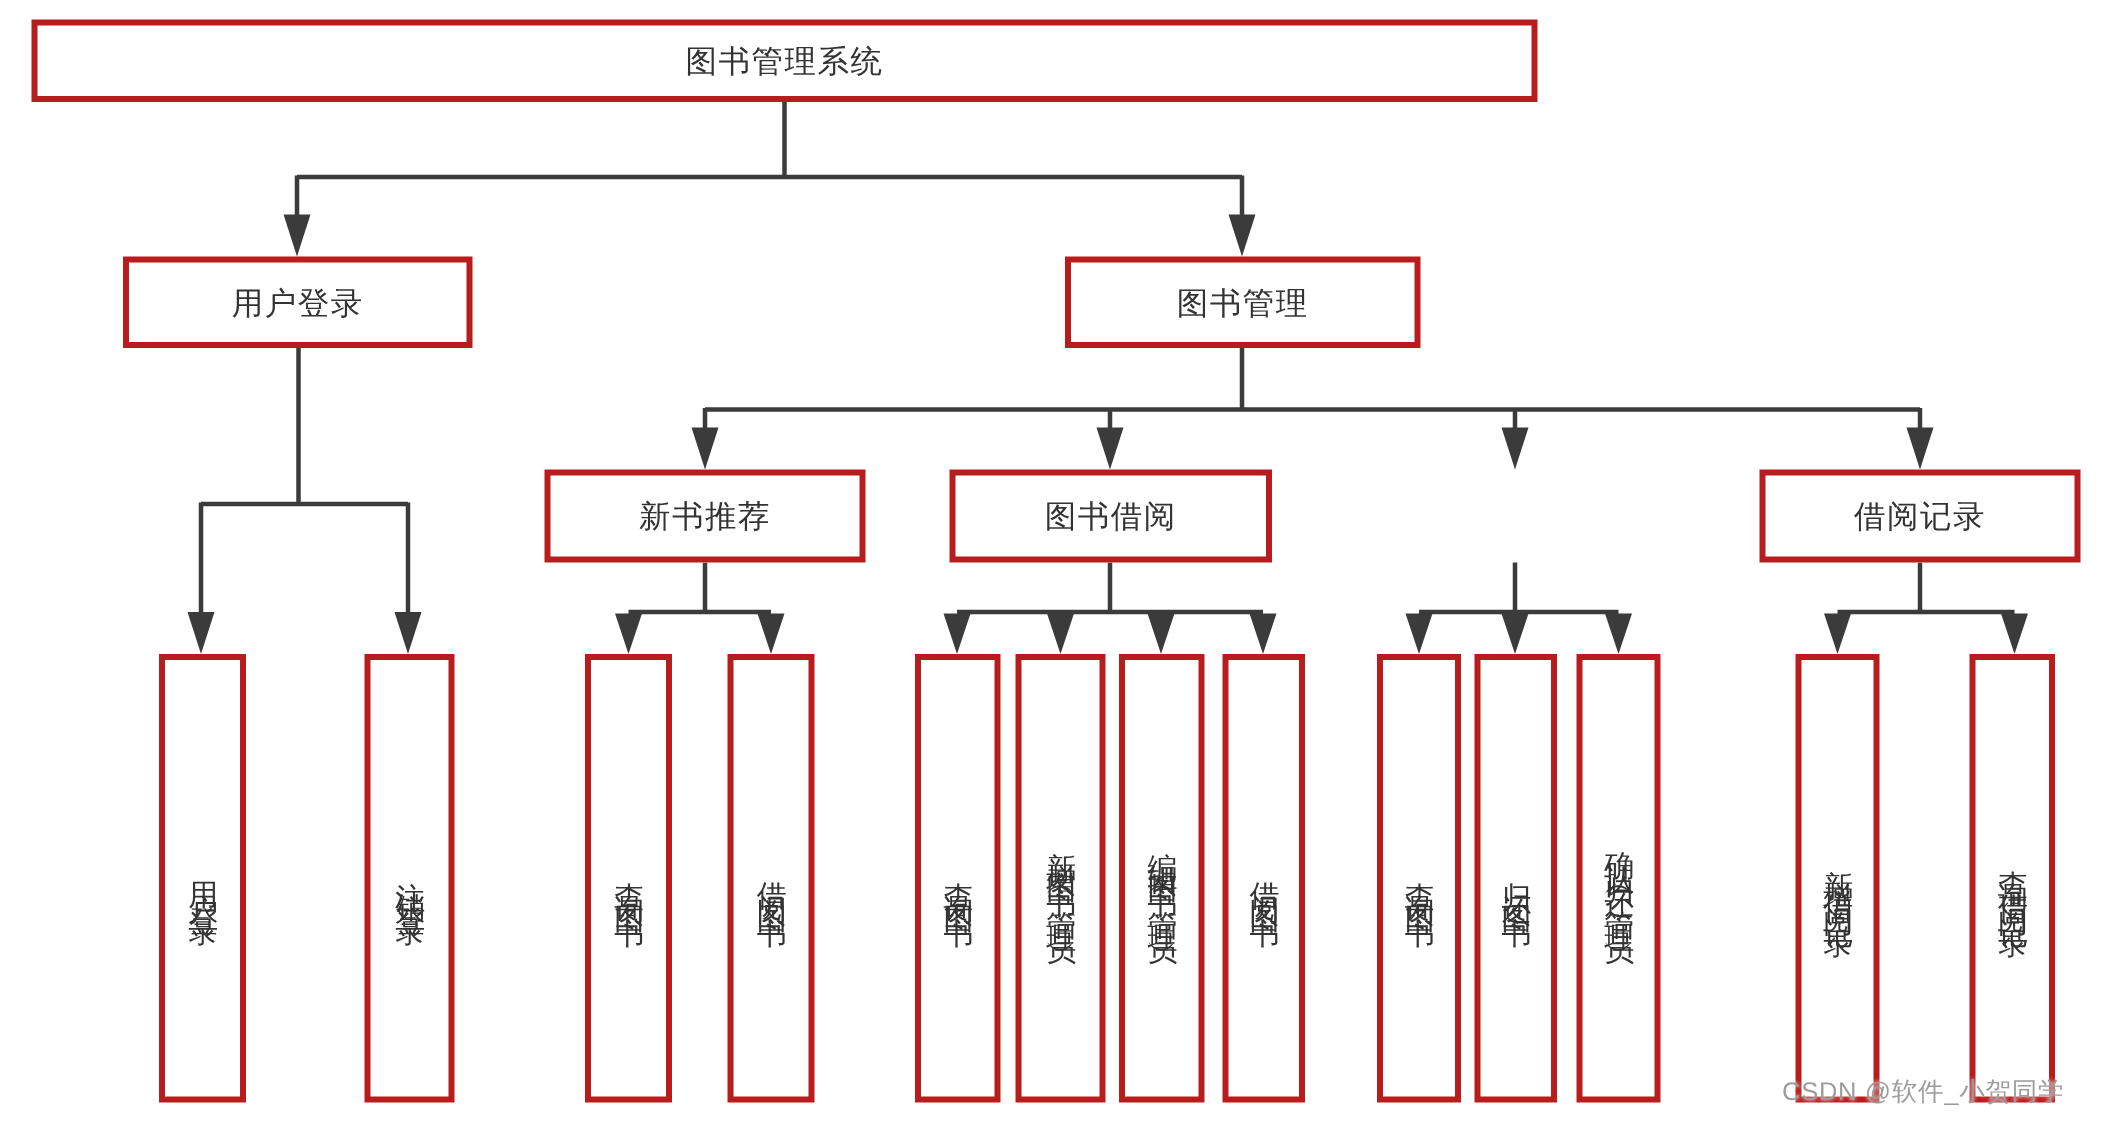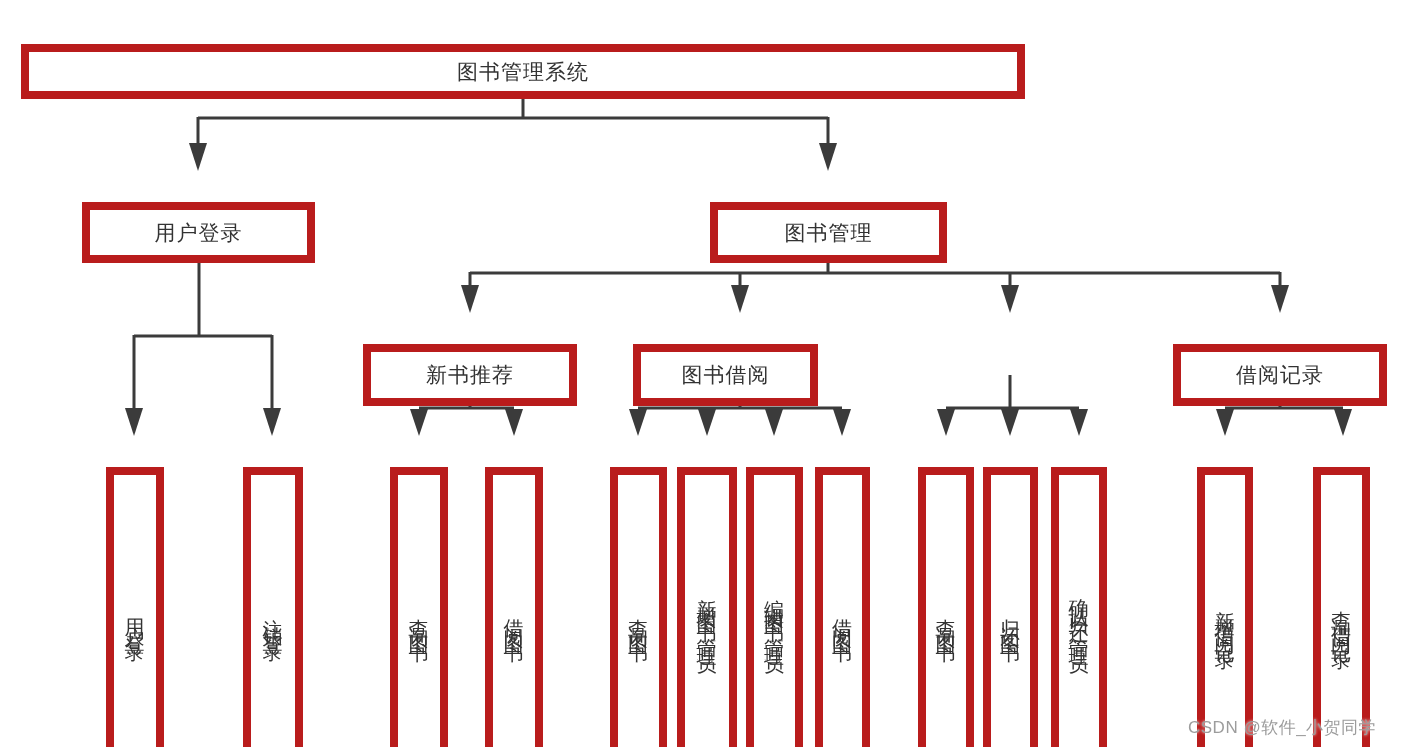--- a/index.html
+++ b/index.html
@@ -8,45 +8,44 @@
     width:1405px;height:747px;
     background:#ffffff;
     font-family:"Liberation Sans", sans-serif;
     overflow:hidden;
   }
   svg.wires{position:absolute;left:0;top:0;width:1405px;height:747px;}
   .node{
     position:absolute;
     box-sizing:border-box;
     background:#ffffff;
-    border:8px solid #b91c1c;
+    border:4px solid #b91c1c;
     color:#333333;
     display:flex;
     align-items:center;
     justify-content:center;
     font-size:21px;
     letter-spacing:1px;
     text-align:center;
     z-index:2;
-    margin-top:31px;
   }
   .leaf{
     writing-mode:vertical-rl;
     text-orientation:mixed;
     font-size:20px;
     letter-spacing:8px;
     line-height:1;
     padding-top:4px;
   }
   
   #n-root   {left:21px;  top:13px;  width:1004px; height:55px;}
   #n-login  {left:82px;  top:171px; width:233px;  height:61px;}
   #n-mgmt   {left:710px; top:171px; width:237px;  height:61px;}
   #n-rec    {left:363px; top:313px; width:214px;  height:62px;}
-  #n-borrow {left:633px; top:313px; width:185px;  height:62px;}
+  #n-borrow {left:633px; top:313px; width:215px;  height:62px;}
   #n-current{left:903px; top:313px; width:214px;  height:62px;}
   #n-record {left:1173px;top:313px; width:214px;  height:62px;}
   .leaf{top:436px;height:299px;}
   #l-login     {left:106px; width:58px;}
   #l-logout    {left:243px; width:60px;}
   #l-rec-query {left:390px; width:58px;}
   #l-rec-borrow{left:485px; width:58px;}
   #l-bb-query  {left:610px; width:57px;}
   #l-bb-add    {left:677px; width:60px;}
   #l-bb-edit   {left:746px; width:57px;}

